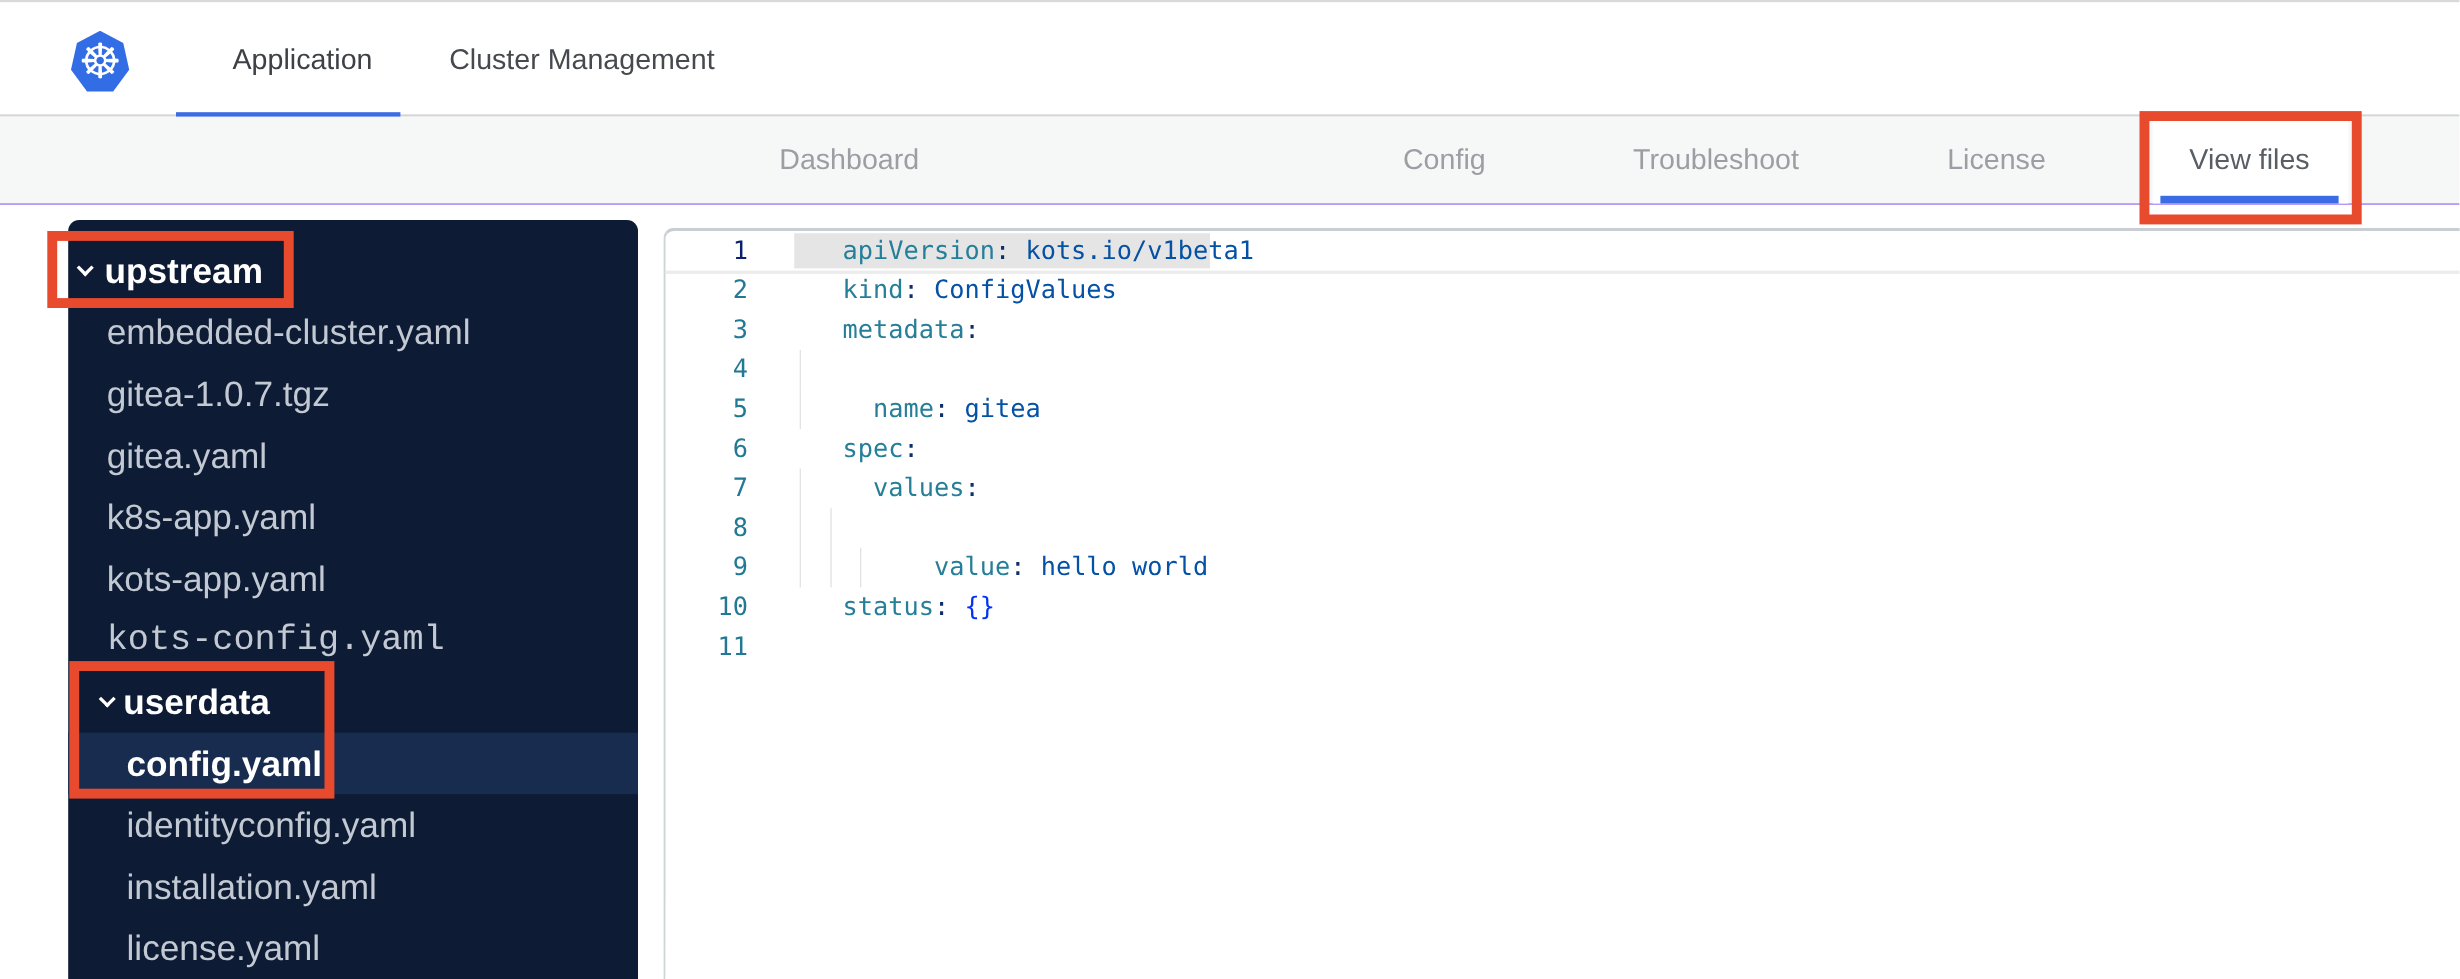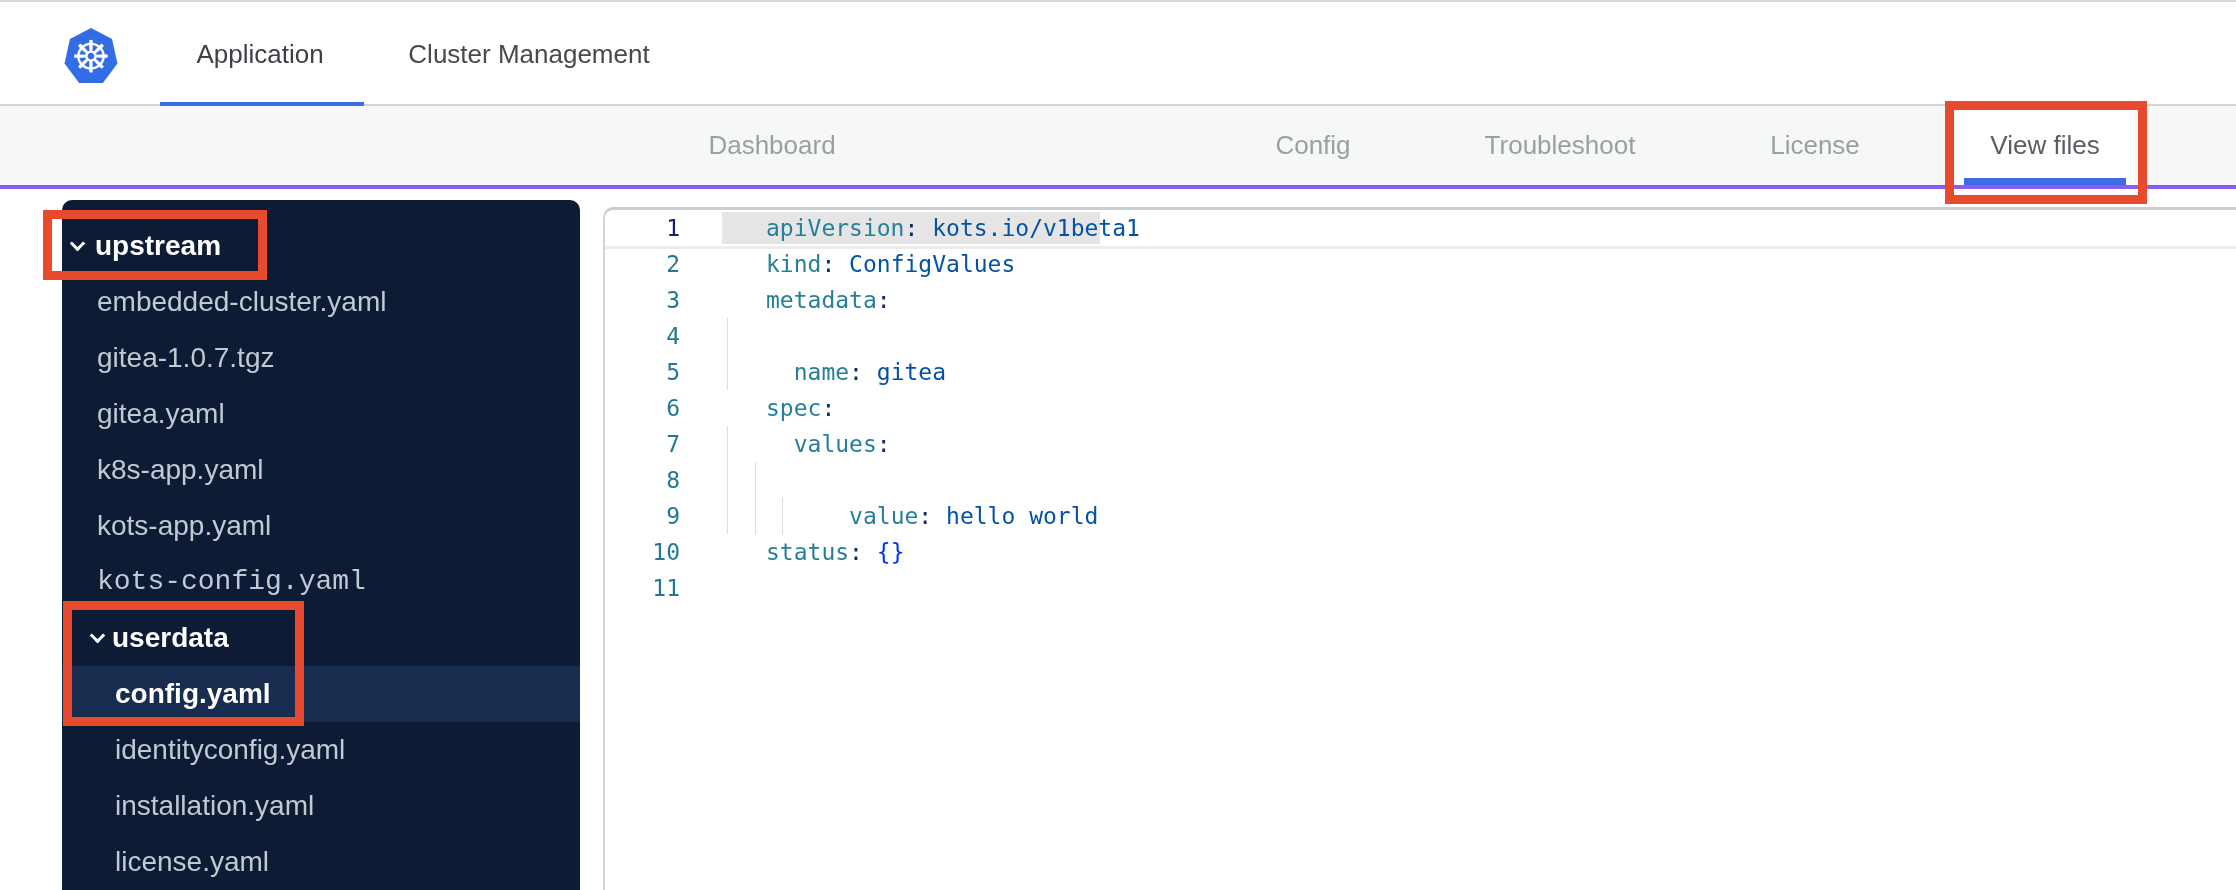--- a/index.html
+++ b/index.html
@@ -16,43 +16,43 @@
   .k8s-logo{
     position:absolute;left:64px;top:26px;width:54px;height:58px;
     background:#326de6;display:flex;align-items:center;justify-content:center;
     clip-path:polygon(50% 0%, 89% 19%, 99% 61%, 72% 95%, 28% 95%, 1% 61%, 11% 19%);
   }
   .k8s-logo span{color:#fff;font-size:44px;line-height:1;}
   .top-tab{
     position:absolute;top:0;height:104px;line-height:104px;font-size:26px;color:#3d4146;
     text-align:center;transform:translateX(-50%);white-space:nowrap;cursor:pointer;
   }
-  .top-tab.app{left:260px;}
+  .top-tab.app{left:275px;}
   .top-tab.cluster{left:529px;color:#46494d;}
   .app-underline{position:absolute;left:160px;top:100px;width:204px;height:6px;}
   
   .subnav{
     position:absolute;left:0;top:106px;width:2236px;height:79px;background:#f6f7f7;
-    border-bottom:4px solid #8b5cf6;
+    border-bottom:1px solid #8b5cf6;
   }
   .subnav-item{
     position:absolute;top:0;height:79px;line-height:79px;font-size:26px;color:#9b9fa3;
     transform:translateX(-50%);white-space:nowrap;cursor:pointer;
   }
   .subnav-item.active{color:#585e64;}
   .active-tab-bg{position:absolute;left:1957px;top:0;width:178px;height:79px;background:#ffffff;}
   .vf-underline{position:absolute;left:1964px;top:72px;width:162px;height:7px;}
   
   .sidebar{
     position:absolute;left:62px;top:200px;width:518px;height:690px;
     background:#0d1b34;border-radius:10px 10px 0 0;
   }
   .selected-row-bg{position:absolute;left:0;top:466px;width:518px;height:56px;background:#172c4e;}
   .tree-row{position:absolute;left:0;width:518px;height:56px;line-height:56px;cursor:pointer;}
-  .tree-row .lbl{position:absolute;top:0;font-size:28px;color:#c2c9d2;white-space:nowrap;}
+  .tree-row .lbl{position:absolute;top:0;font-size:32px;color:#c2c9d2;white-space:nowrap;}
   .tree-row.folder .lbl{color:#ffffff;font-weight:bold;}
   .tree-row.selected .lbl{color:#ffffff;font-weight:bold;}
   .chev{
     position:absolute;top:20px;width:11px;height:11px;
     border-right:3px solid #ffffff;border-bottom:3px solid #ffffff;
     transform:rotate(45deg);box-sizing:border-box;
   }
   
   .editor{
     position:absolute;left:603px;top:207px;width:1650px;height:700px;background:#ffffff;

